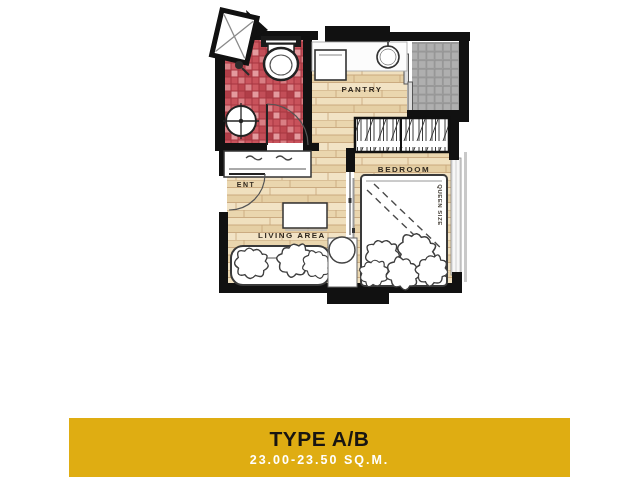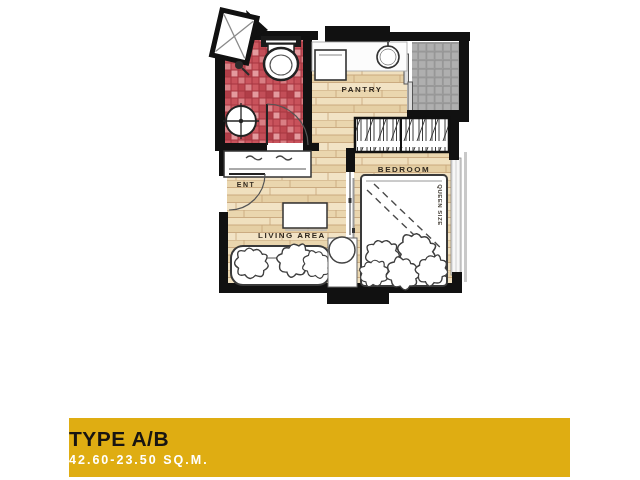--- a/index.html
+++ b/index.html
@@ -10,21 +10,21 @@
   #plan-svg{position:absolute;left:0;top:0;}
   .room-label{
     font-family:"Liberation Sans", sans-serif;
     font-weight:bold;fill:#31291f;letter-spacing:1.5px;
   }
   .lbl-8{font-size:8px;}
   .lbl-7{font-size:7px;}
   .lbl-6{font-size:6px;letter-spacing:0.5px;fill:#4a443c;}
   #banner{
     position:absolute;left:69px;top:418px;width:501px;height:59px;
-    background:#DFAD12;display:flex;flex-direction:column;align-items:flex-start;justify-content:center;
+    background:#DFAD12;display:flex;flex-direction:column;align-items:center;justify-content:center;
   }
   #banner .title{
     font-size:21px;font-weight:bold;color:#181512;letter-spacing:0.5px;line-height:1.05;
   }
   #banner .subtitle{
     font-size:12.5px;font-weight:bold;color:#ffffff;letter-spacing:2px;margin-top:2px;
   }
 </style>
 </head>
 <body>
@@ -218,16 +218,16 @@
 
     <text x="246" y="187" text-anchor="middle" class="room-label lbl-7">ENT</text>
     <text x="292" y="238" text-anchor="middle" class="room-label lbl-8">LIVING AREA</text>
     <text x="404" y="172" text-anchor="middle" class="room-label lbl-8">BEDROOM</text>
     <text x="362" y="92" text-anchor="middle" class="room-label lbl-8">PANTRY</text>
     <text x="438" y="205" text-anchor="middle" class="room-label lbl-6" transform="rotate(90 438 205)">QUEEN SIZE</text>
   </svg>
 
   <div id="banner">
     <div class="title">TYPE A/B</div>
-    <div class="subtitle">42.60-23.50 SQ.M.</div>
+    <div class="subtitle">23.00-23.50 SQ.M.</div>
   </div>
 
 </div>
 
 </body></html>

